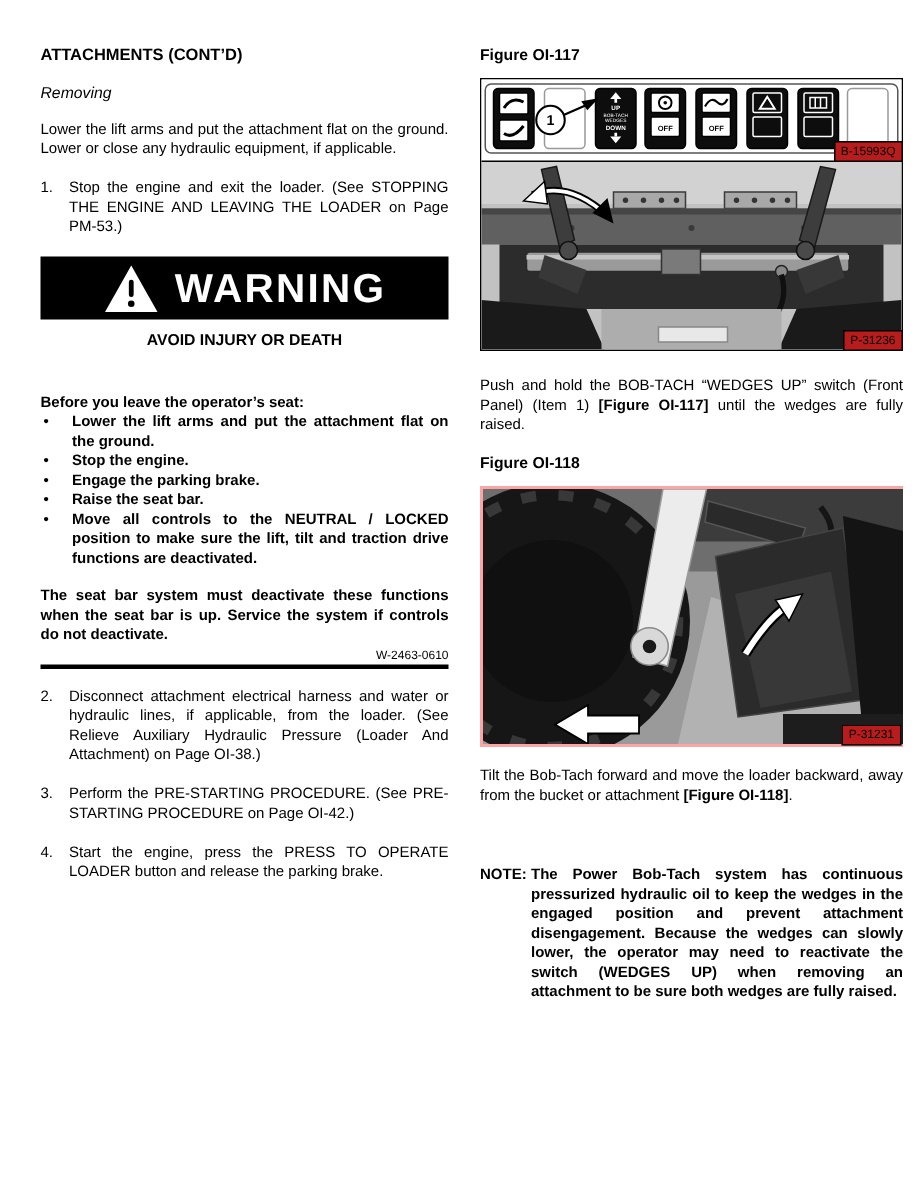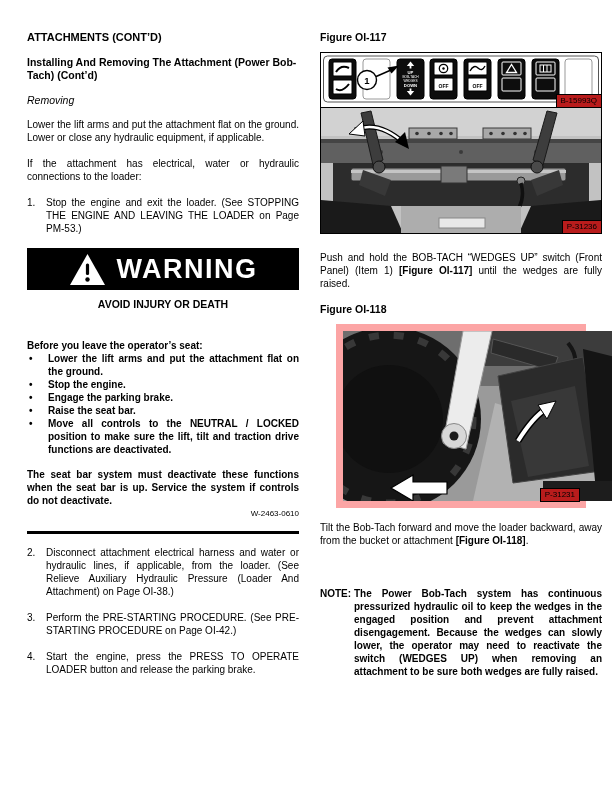--- a/index.html
+++ b/index.html
@@ -9,60 +9,58 @@
   .col-right{position:absolute;left:320px;top:31px;width:282px;}
 
   .h-major{font-weight:bold;font-size:11px;line-height:13px;margin:0 0 12px;}
   .h-sub{font-weight:bold;font-size:10.5px;line-height:13px;margin:0 0 12px;}
   .h-italic{font-style:italic;font-size:10.5px;line-height:13px;margin:0 0 11px;}
   .para{font-size:10px;line-height:13px;text-align:justify;margin:0 0 13px;}
   .step{display:flex;font-size:10px;line-height:13px;margin:0 0 13px;}
   .step-num{width:19px;flex:none;}
   .step-text{flex:1;text-align:justify;}
 
-  .warning-box{margin:0 0 12px;border-bottom:3px solid #000;padding-bottom:12px;}
+  .warning-box{margin:0 0 12px;border-bottom:3px solid #000;padding-bottom:1px;}
   .warning-banner{background:#000;height:42px;display:flex;align-items:center;
                   justify-content:center;gap:11px;margin-bottom:8px;}
   .warning-word{color:#fff;font-weight:bold;font-size:27px;letter-spacing:1.5px;}
   .warning-title{text-align:center;font-weight:bold;font-size:10.5px;line-height:13px;margin-bottom:1px;}
   .warning-intro{font-weight:bold;font-size:10px;line-height:13px;margin-top:28px;}
   .wbullet{display:flex;font-weight:bold;font-size:10px;line-height:13px;}
   .wbullet .b{width:19px;flex:none;padding-left:2px;}
   .wbullet .t{flex:1;text-align:justify;}
   .warning-outro{font-weight:bold;font-size:10px;line-height:13px;text-align:justify;margin-top:12px;}
   .warning-code{text-align:right;font-size:8px;line-height:10px;margin-top:2px;}
 
   .fig-label{font-weight:bold;font-size:10.5px;line-height:13px;margin:0 0 8px;}
   .figure-box{border:1px solid #000;margin:0 0 17px;}
   .panel-area{position:relative;height:54px;border-bottom:1px solid #000;background:#fff;}
   .photo-area{position:relative;height:125px;}
-  .photo2-box{border:7px solid #fca5a5;position:relative;height:170px;margin:0 16px 13px;text-decoration:underline;}
+  .photo2-box{border:2px solid #fca5a5;position:relative;height:170px;margin:0 0 13px;text-decoration:underline;}
   .fig-tag{position:absolute;right:-1px;bottom:-1px;border:1px solid #000;background:#b91c1c;
            font-size:8px;line-height:10px;padding:1px 4px;z-index:3;}
   .bold{font-weight:bold;}
 
   .note{display:flex;font-weight:bold;font-size:10px;line-height:13px;margin-top:40px;}
   .note-label{width:34px;flex:none;}
   .note-text{flex:1;text-align:justify;}
 
   .footer-page{position:absolute;left:27px;top:753px;width:520px;text-align:center;
                font-weight:bold;font-size:9px;}
   .footer-title{position:absolute;right:24px;top:753px;font-weight:bold;font-size:9px;}
 </style>
 </head>
 <body>
 
 <div class="page">
 
   <div class="col-left">
     <div class="h-major">ATTACHMENTS (CONT’D)</div>
-    <div class="h-sub">Installing And Removing The Attachment (Power Bob-Tach) (Cont’d)</div>
     <div class="h-italic">Removing</div>
     <p class="para">Lower the lift arms and put the attachment flat on the ground. Lower or close any hydraulic equipment, if applicable.</p>
-    <p class="para">If the attachment has electrical, water or hydraulic connections to the loader:</p>
 
     <div class="step">
       <span class="step-num">1.</span>
       <span class="step-text">Stop the engine and exit the loader. (See STOPPING THE ENGINE AND LEAVING THE LOADER on Page PM-53.)</span>
     </div>
 
     <div class="warning-box">
       <div class="warning-banner">
         <span style="display:inline-flex;">
           <svg width="37" height="33" viewBox="0 0 37 33">

